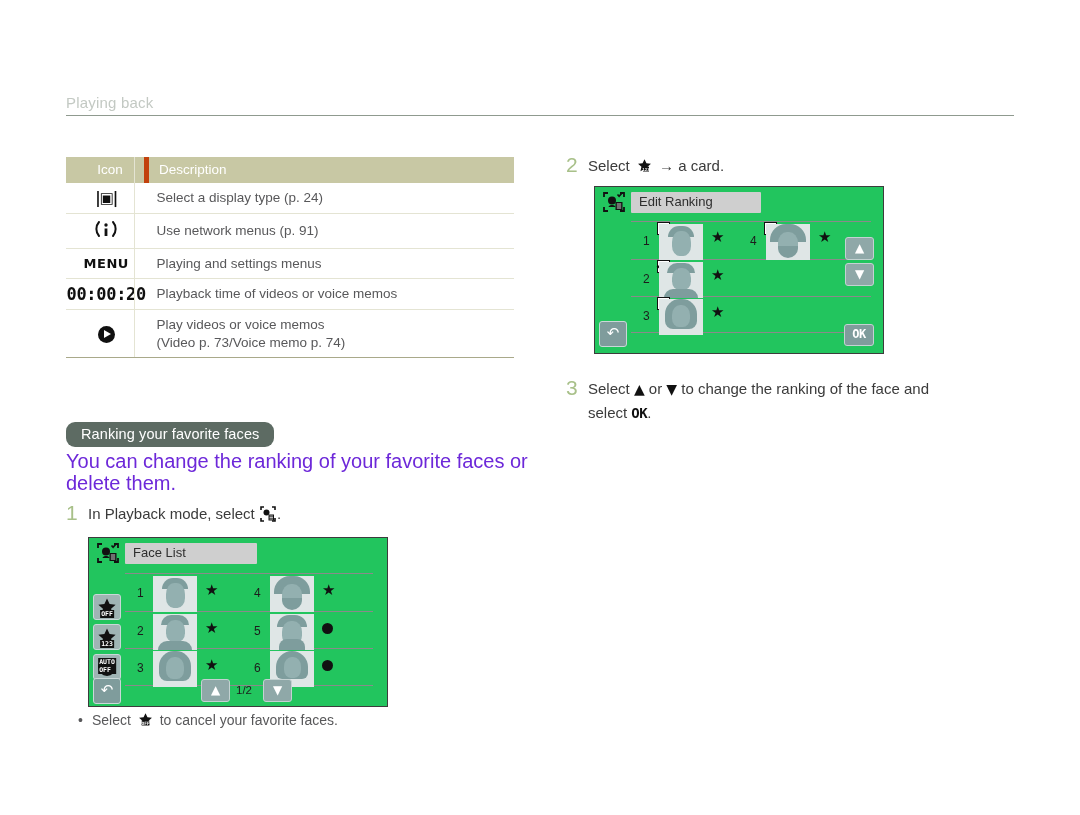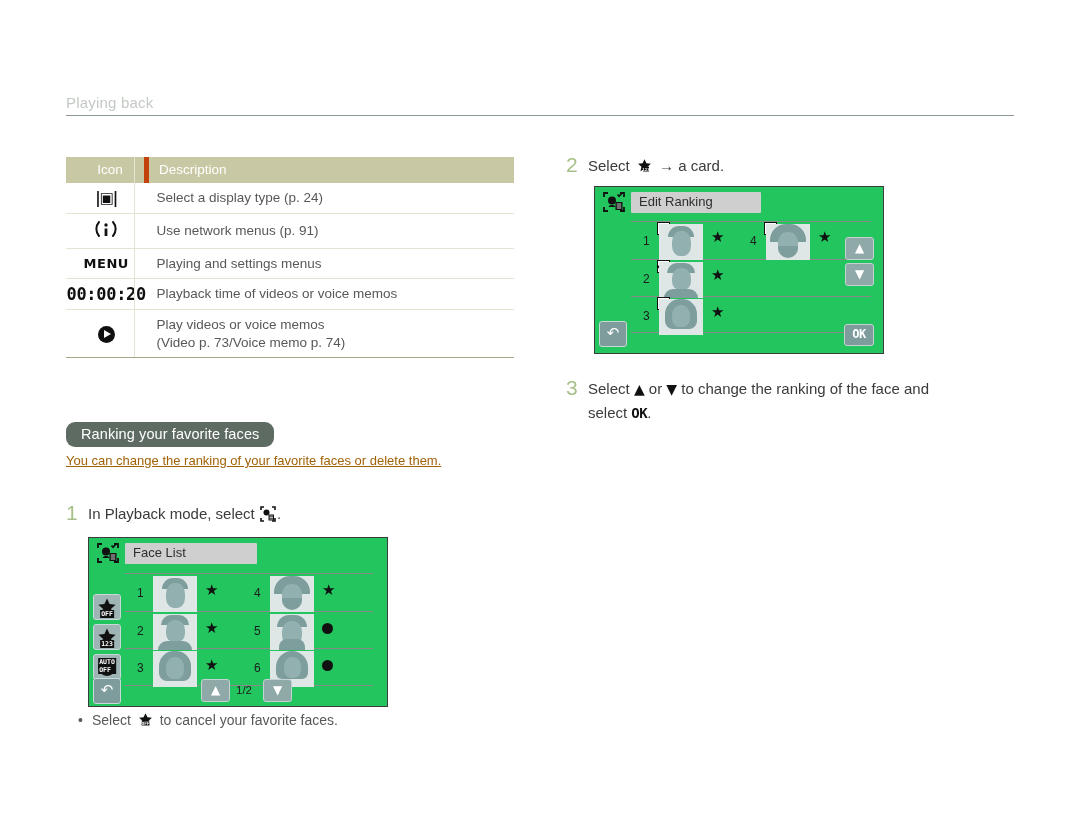--- a/index.html
+++ b/index.html
@@ -74,21 +74,21 @@
 
   
   .pill{
     position:absolute;left:66px;top:398px;
     background:#5d6b63;color:#ffffff;border-radius:9px;
     font-size:14.5px;padding:4px 15px 5px 15px;display:inline-block;
     letter-spacing:.1px;
   }
   .intro{
     position:absolute;left:66px;top:426px;width:470px;
-    font-size:13px;line-height:22px;color:#a16207;text-decoration:underline;
+    font-size:20px;line-height:22px;color:#6d28d9;
   }
 
   
   .step{position:absolute;display:flex;}
   .step-num{
     color:#a8c089;font-size:21px;line-height:22px;width:22px;flex:0 0 22px;
   }
   .step-text{
     font-size:15px;color:#3b3b3b;line-height:23px;
   }

